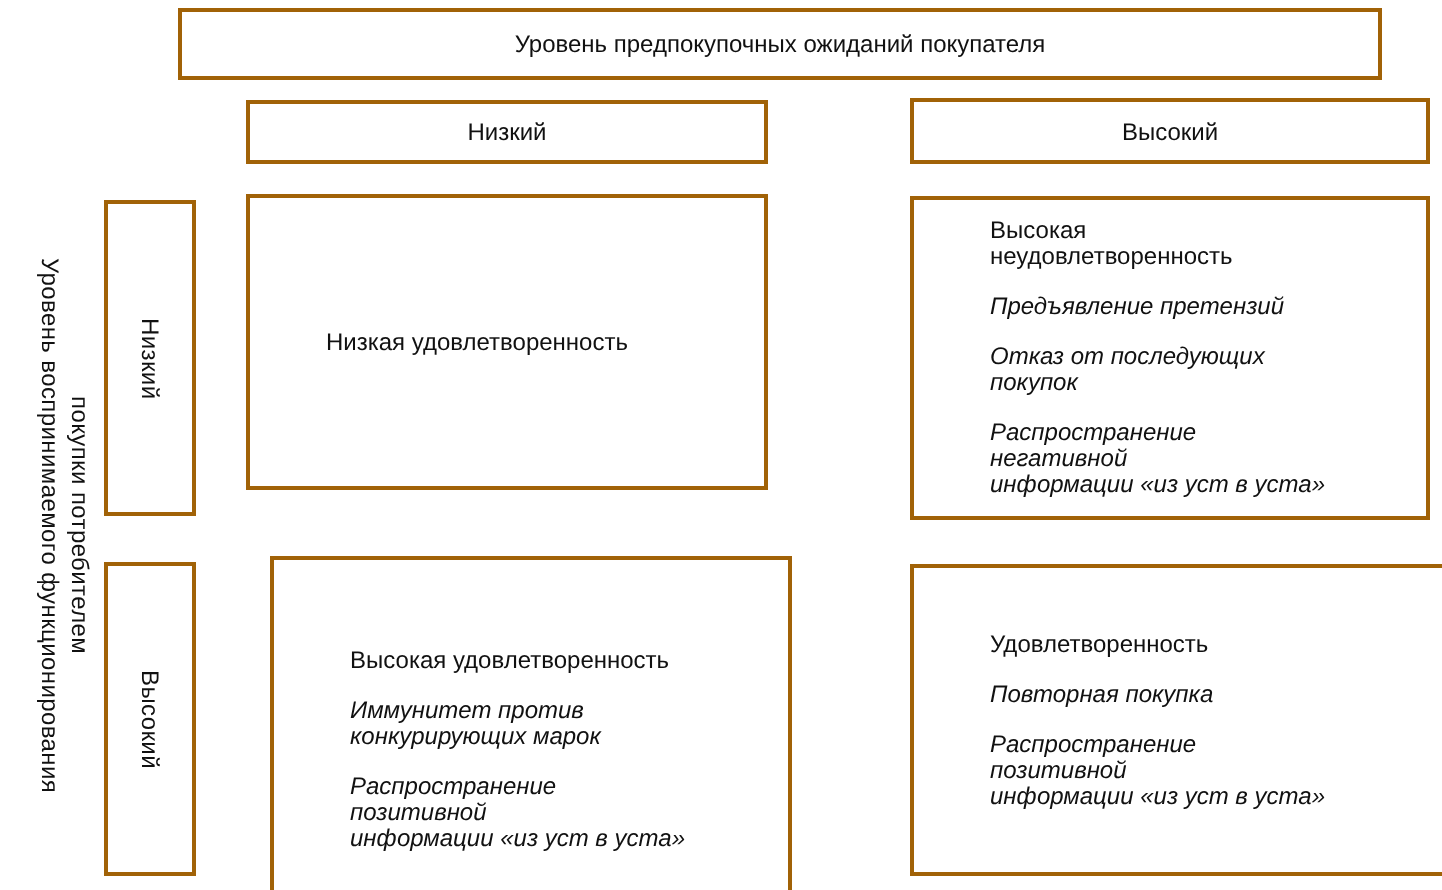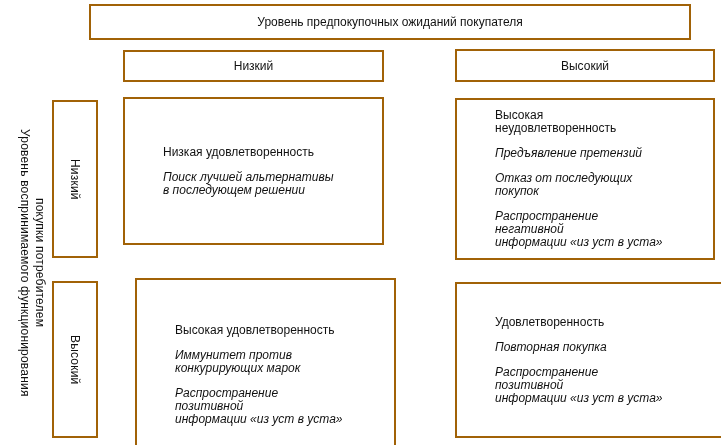--- a/index.html
+++ b/index.html
@@ -96,22 +96,20 @@
 
   <div class="box row-low center-text">
     <span class="vert">Низкий</span>
   </div>
   <div class="box row-high center-text">
     <span class="vert">Высокий</span>
   </div>
 
   <div class="box quad quad-tl">
     <p>Низкая удовлетворенность</p>
-    <p>Поиск лучшей альтернативы
-в последующем решении</p>
   </div>
 
   <div class="box quad quad-tr">
     <p>Высокая
 неудовлетворенность</p>
     <p>Предъявление претензий</p>
     <p>Отказ от последующих
 покупок</p>
     <p>Распространение
 негативной

